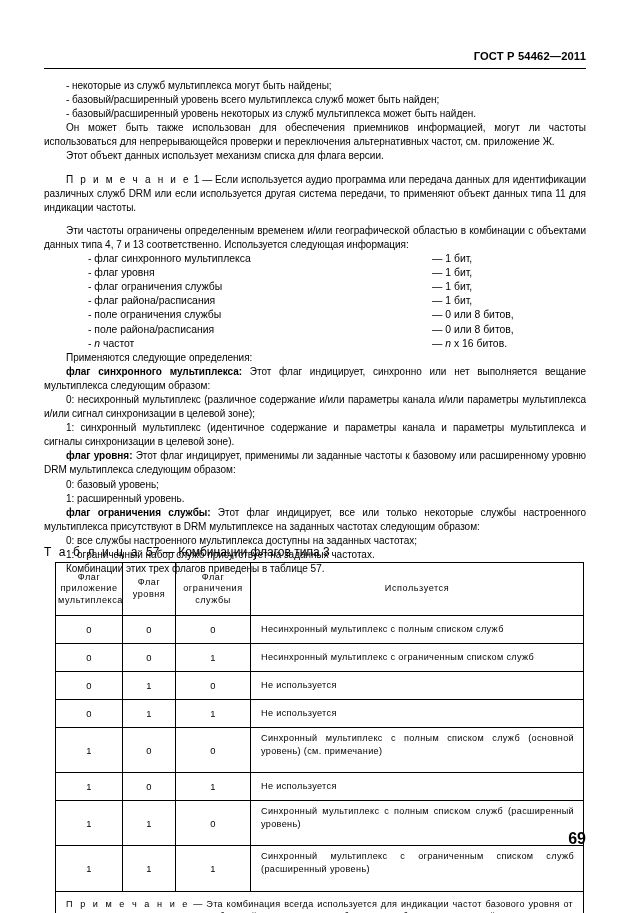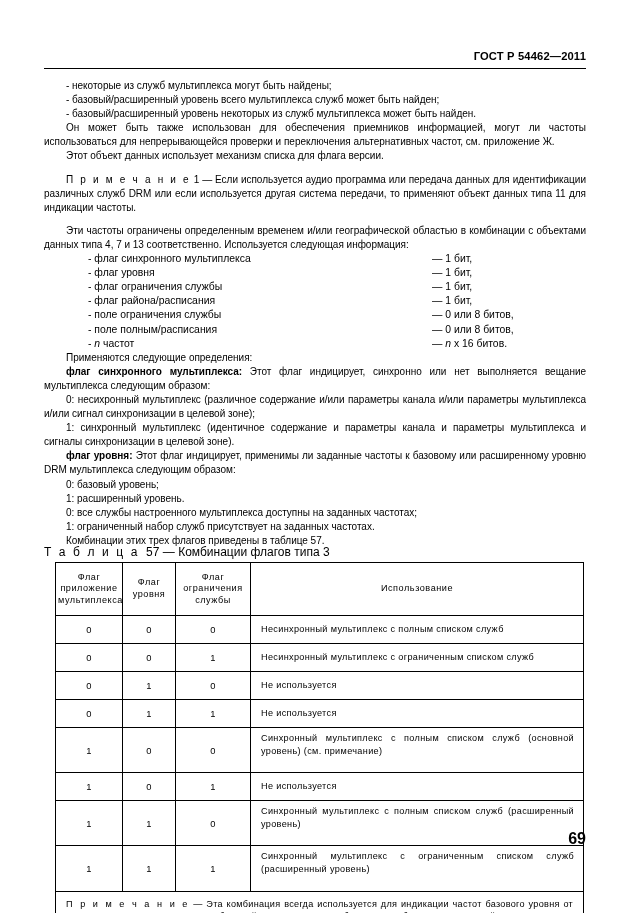--- a/index.html
+++ b/index.html
@@ -218,39 +218,40 @@
         </li>
       <li>
           <span class="lbl">- флаг района/расписания</span>
           <span class="val">— 1 бит,</span>
         </li>
       <li>
           <span class="lbl">- поле ограничения службы</span>
           <span class="val">— 0 или 8 битов,</span>
         </li>
       <li>
-          <span class="lbl">- поле полным/расписания</span>
+          <span class="lbl">- поле района/расписания</span>
           <span class="val">— 0 или 8 битов,</span>
         </li>
       <li>
           <span class="lbl"><span>- </span><i>n</i><span> частот</span></span>
           <span class="val"><span>— </span><i>n</i><span> x 16 битов.</span></span>
         </li>
     </ul>
 
     <p class="indent nojust">Применяются следующие определения:</p>
 
     <p class="indent"><b>флаг синхронного мультиплекса:</b><span> Этот флаг индицирует, синхронно или нет выполняется вещание мультиплекса следующим образом:</span></p>
     <p class="indent">0: несихронный мультиплекс (различное содержание и/или параметры канала и/или параметры мультиплекса и/или сигнал синхронизации в целевой зоне);</p>
     <p class="indent">1: синхронный мультиплекс (идентичное содержание и параметры канала и параметры мультиплекса и сигналы синхронизации в целевой зоне).</p>
 
     <p class="indent"><b>флаг уровня:</b><span> Этот флаг индицирует, применимы ли заданные частоты к базовому  или расширенному уровню DRM мультиплекса следующим образом:</span></p>
     <p class="indent nojust">0: базовый уровень;</p>
     <p class="indent nojust">1: расширенный уровень.</p>
 
+    <p class="indent"><b>флаг ограничения службы:</b><span> Этот флаг индицирует, все или только некоторые службы настроенного мультиплекса присутствуют в DRM мультиплексе на заданных частотах следующим образом:</span></p>
     <p class="indent nojust">0: все службы настроенного мультиплекса доступны на заданных частотах;</p>
     <p class="indent nojust">1: ограниченный набор служб присутствует на заданных частотах.</p>
 
     <p class="indent nojust">Комбинации этих трех флагов приведены в таблице 57.</p>
   </div>
 
   <div class="table-caption">
     <span class="tword">Т а б л и ц а</span>&nbsp;
     <span>57</span>
     <span>—</span>
@@ -273,21 +274,21 @@
         </th>
         <th>
           <div>Флаг</div>
           <div>уровня</div>
         </th>
         <th>
           <div>Флаг</div>
           <div>ограничения</div>
           <div>службы</div>
         </th>
-        <th>Использование</th>
+        <th>Используется</th>
       </tr>
     </thead>
     <tbody>
       <tr>
         <td class="num">0</td>
         <td class="num">0</td>
         <td class="num">0</td>
         <td class="use single">Несинхронный мультиплекс с полным списком служб</td>
       </tr>
       <tr>

